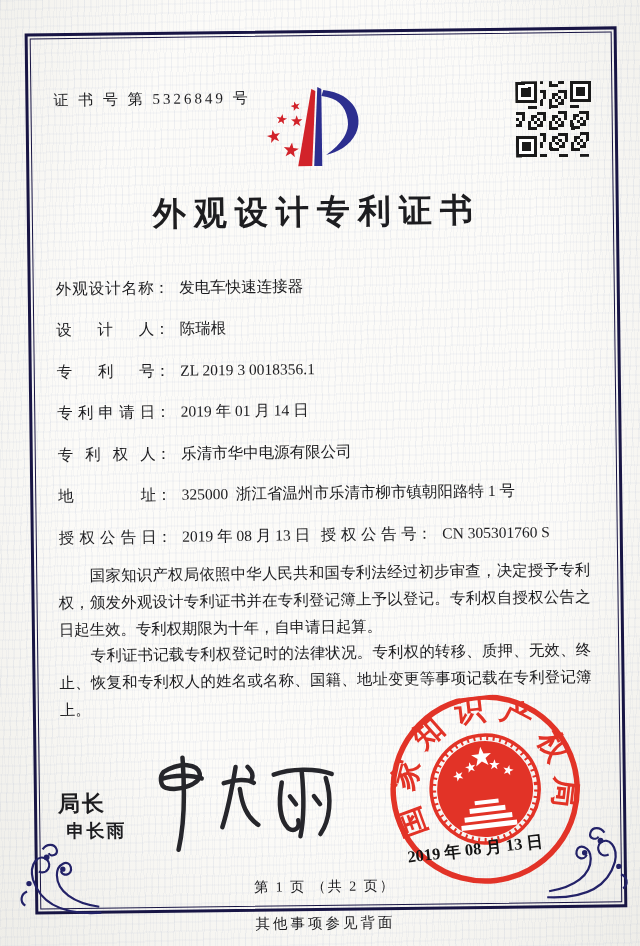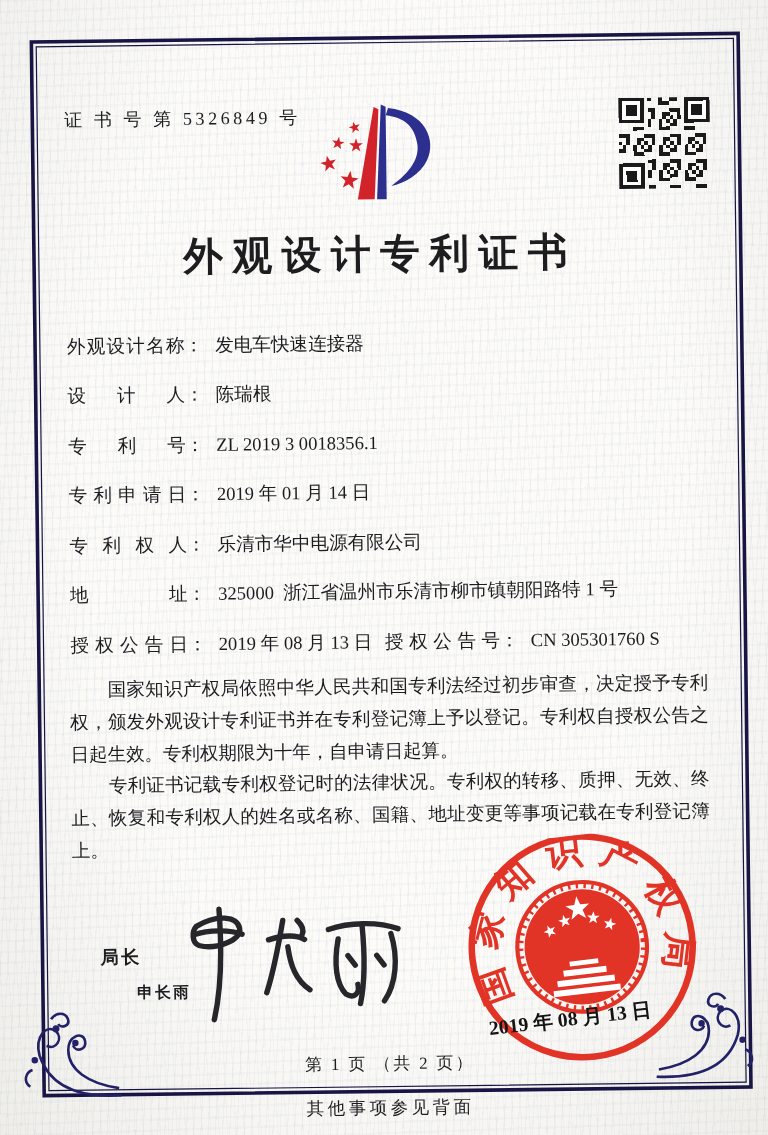--- a/index.html
+++ b/index.html
@@ -21,22 +21,22 @@
   .title{position:absolute;left:0;right:0;top:190px;text-align:center;
     font-size:33px;font-weight:700;letter-spacing:8px;}
   .field-row{position:absolute;left:58px;right:44px;height:22px;font-size:15.5px;white-space:nowrap;}
   .flabel{display:inline-block;width:98px;text-align:justify;text-align-last:justify;vertical-align:top;}
   .fcolon{display:inline-block;margin-right:10px;}
   .fvalue{white-space:pre-wrap;}
   .grant2{position:absolute;left:262px;top:0;}
   .flabel2{display:inline-block;width:96px;text-align:justify;text-align-last:justify;vertical-align:top;}
   .bodytext{position:absolute;left:57px;width:532px;top:560px;font-size:15.4px;line-height:1.74;text-align:justify;}
   .bodytext p{margin:0;text-indent:2.05em;}
-  .sig-role{position:absolute;left:80px;top:786px;font-size:15px;font-weight:600;letter-spacing:2px;}
-  .sig-name{position:absolute;left:62px;top:816px;font-size:13px;font-weight:600;letter-spacing:2px;margin-left:48px;}
+  .sig-role{position:absolute;left:54px;top:786px;font-size:22px;font-weight:600;letter-spacing:2px;}
+  .sig-name{position:absolute;left:62px;top:816px;font-size:18px;font-weight:600;letter-spacing:2px;}
   .sig-script{position:absolute;left:132px;top:748px;width:210px;height:105px;}
   .seal{position:absolute;left:366px;top:698px;width:232px;height:200px;transform:rotate(-6deg);}
   .seal text{font-family:"Liberation Serif","DejaVu Serif",serif;}
   .pageno{position:absolute;left:0;right:0;top:878px;text-align:center;font-size:14px;letter-spacing:2px;}
   .backnote{position:absolute;left:0;right:0;top:914px;text-align:center;font-size:14.5px;letter-spacing:3px;}
   .flourish{position:absolute;width:90px;height:86px;}
   .flourish.bl{left:8px;top:832px;}
   .flourish.br{left:540px;top:822px;transform:scaleX(-1);}
 </style>
 </head>

